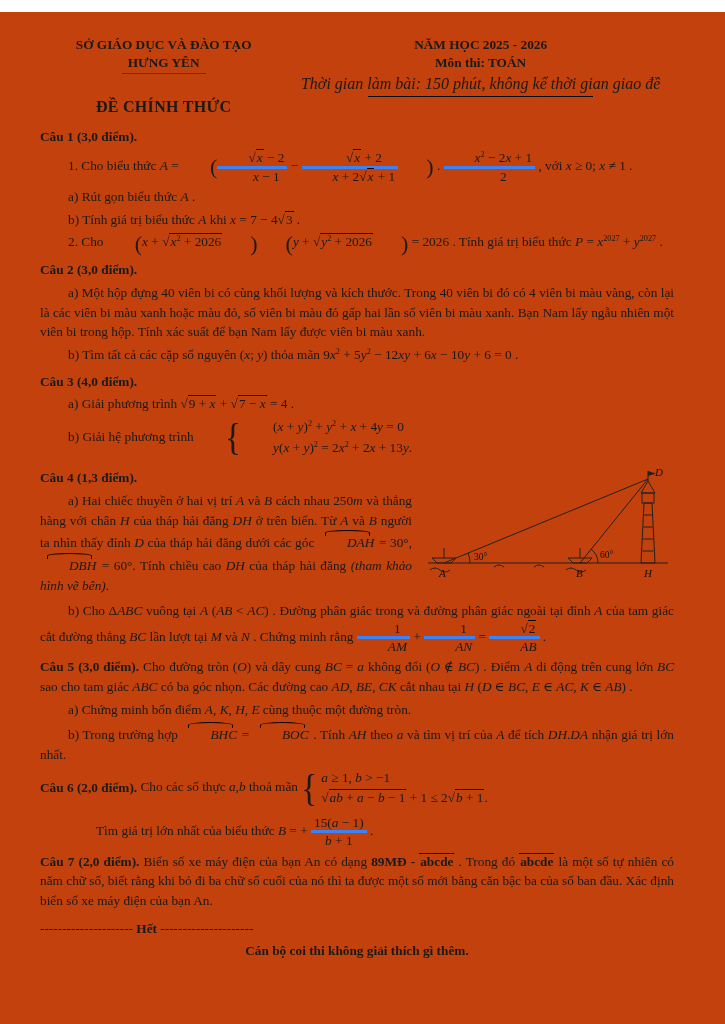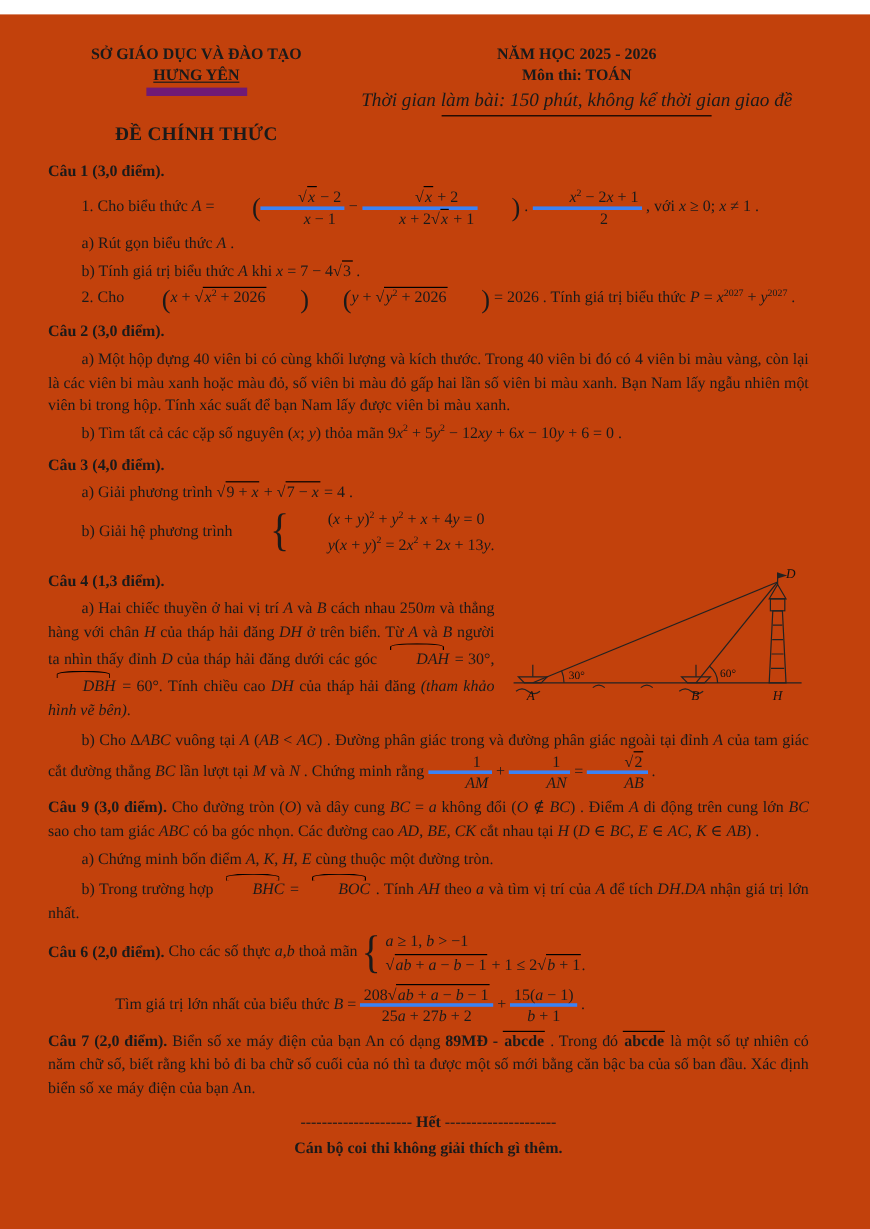--- a/index.html
+++ b/index.html
@@ -4,21 +4,21 @@
 <style>
   html,body{margin:0;padding:0;background:#ffffff;}
   .page{width:725px;min-height:1024px;margin:12px auto;background:#c2410c;color:#1a1a1a;
         font-family:"Liberation Serif","DejaVu Serif",serif;font-size:13.3px;line-height:1.48;
         padding:24px 51px 8px 40px;box-sizing:border-box;}
   
   .hdr{display:flex;}
   .hdr-left{width:39%;text-align:center;line-height:1.35;}
   .hdr-right{width:61%;text-align:center;line-height:1.35;}
   .b{font-weight:bold;}
-  .province{display:inline-block;border-bottom:7px solid #701a75;padding:0 6px 1px;text-decoration:underline;}
+  .province{display:inline-block;border-bottom:1px solid #701a75;padding:0 6px 1px;}
   .official{margin-top:22px;font-size:16px;letter-spacing:.3px;}
   .time{font-style:italic;font-size:16px;margin-top:1px;}
   .hdr-rule{width:225px;border-top:1px solid #000;margin:2px auto 0;height:0;}
   
   main{margin-top:10px;}
   p{margin:3px 0;}
   .qt{font-weight:bold;margin-top:7px;}
   .ind{text-indent:28px;}
   .just{text-align:justify;}
   .c6find{padding-left:56px;margin-top:6px;}
@@ -37,21 +37,21 @@
               border:1px solid #000;border-bottom:none;border-radius:100% 100% 0 0;}
   
   .c4wrap{overflow:hidden;}
   .fig-box{float:right;width:252px;margin:2px 0 2px 10px;}
   .fig{width:100%;height:auto;display:block;}
   .fig line,.fig path,.fig polygon,.fig rect{stroke:#222;stroke-width:1;fill:none;}
   .fig .solid{fill:#222;stroke:none;}
   .fig text{fill:#111;stroke:none;font-size:11px;font-style:italic;font-family:"Liberation Serif",serif;}
   .fig .ang{font-size:9.5px;font-style:normal;}
   
-  .het{text-align:center;margin-top:8px;}
+  .het{text-align:left;margin-top:8px;}
   .foot{text-align:center;font-weight:bold;margin:2px 0;}
 </style>
 </head>
 <body>
 
 <div class="page">
 
   <header class="hdr">
     <div class="hdr-left">
       <div class="b">SỞ GIÁO DỤC VÀ ĐÀO TẠO</div>
@@ -119,32 +119,32 @@
           <text x="154" y="114">B</text>
           <text x="222" y="114">H</text>
           <text x="233" y="13">D</text>
         </svg>
       </div>
       <p class="qt">Câu 4 (1,3 điểm).</p>
       <p class="just ind">a) Hai chiếc thuyền ở hai vị trí <i>A</i> và <i>B</i> cách nhau 250<i>m</i> và thẳng hàng với chân <i>H</i> của tháp hải đăng <i>DH</i> ở trên biển. Từ <i>A</i> và <i>B</i> người ta nhìn thấy đỉnh <i>D</i> của tháp hải đăng dưới các góc <span class="hat"><i>DAH</i></span> = 30°, <span class="hat"><i>DBH</i></span> = 60°. Tính chiều cao <i>DH</i> của tháp hải đăng <i>(tham khảo hình vẽ bên)</i>.</p>
     </div>
     <p class="just ind">b) Cho Δ<i>ABC</i> vuông tại <i>A</i> (<i>AB</i> &lt; <i>AC</i>) . Đường phân giác trong và đường phân giác ngoài tại đỉnh <i>A</i> của tam giác cắt đường thẳng <i>BC</i> lần lượt tại <i>M</i> và <i>N</i> . Chứng minh rằng <span class="f"><span class="n">1</span><span class="d"><i>AM</i></span></span> + <span class="f"><span class="n">1</span><span class="d"><i>AN</i></span></span> = <span class="f"><span class="n">√<span class="o">2</span></span><span class="d"><i>AB</i></span></span> .</p>
 
-    <p class="just"><b class="qt-inline">Câu 9 (3,0 điểm).</b> <span>Cho đường tròn (<i>O</i>) và dây cung <i>BC</i> = <i>a</i> không đổi (<i>O</i> ∉ <i>BC</i>) . Điểm <i>A</i> di động trên cung lớn <i>BC</i> sao cho tam giác <i>ABC</i> có ba góc nhọn. Các đường cao <i>AD</i>, <i>BE</i>, <i>CK</i> cắt nhau tại <i>H</i> (<i>D</i> ∈ <i>BC</i>, <i>E</i> ∈ <i>AC</i>, <i>K</i> ∈ <i>AB</i>) .</span></p>
+    <p class="just"><b class="qt-inline">Câu 5 (3,0 điểm).</b> <span>Cho đường tròn (<i>O</i>) và dây cung <i>BC</i> = <i>a</i> không đổi (<i>O</i> ∉ <i>BC</i>) . Điểm <i>A</i> di động trên cung lớn <i>BC</i> sao cho tam giác <i>ABC</i> có ba góc nhọn. Các đường cao <i>AD</i>, <i>BE</i>, <i>CK</i> cắt nhau tại <i>H</i> (<i>D</i> ∈ <i>BC</i>, <i>E</i> ∈ <i>AC</i>, <i>K</i> ∈ <i>AB</i>) .</span></p>
     <p class="ind">a) Chứng minh bốn điểm <i>A</i>, <i>K</i>, <i>H</i>, <i>E</i> cùng thuộc một đường tròn.</p>
     <p class="just ind">b) Trong trường hợp <span class="hat"><i>BHC</i></span> = <span class="hat"><i>BOC</i></span> . Tính <i>AH</i> theo <i>a</i> và tìm vị trí của <i>A</i> để tích <i>DH</i>.<i>DA</i> nhận giá trị lớn nhất.</p>
 
     <p class="just"><b class="qt-inline">Câu 6 (2,0 điểm).</b> <span>Cho các số thực <i>a</i>,<i>b</i> thoả mãn <span class="sys">
             <span class="br">{</span>
             <span class="eqs">
               <span class="row"><i>a</i> ≥ 1, <i>b</i> &gt; −1</span>
               <span class="row">√<span class="o"><i>ab</i> + <i>a</i> − <i>b</i> − 1</span> + 1 ≤ 2√<span class="o"><i>b</i> + 1</span>.</span>
             </span>
           </span></span></p>
-    <p class="c6find">Tìm giá trị lớn nhất của biểu thức <i>B</i> = <span class="f"><span class="n">208√<span class="o"><i>ab</i> + <i>a</i> − <i>b</i> − 1</span></span><span class="d">25<i>a</i> + 27<i>b</i> + 2</span></span> + <span class="f"><span class="n">15(<i>a</i> − 1)</span><span class="d"><i>b</i> + 1</span></span> .</p>
+    <p class="c6find">Tìm giá trị lớn nhất của biểu thức <i>B</i> =  + <span class="f"><span class="n">15(<i>a</i> − 1)</span><span class="d"><i>b</i> + 1</span></span> .</p>
 
     <p class="just"><b class="qt-inline">Câu 7 (2,0 điểm).</b> <span>Biển số xe máy điện của bạn An có dạng <b>89MĐ - <span class="o">abcde</span></b> . Trong đó <b><span class="o">abcde</span></b> là một số tự nhiên có năm chữ số, biết rằng khi bỏ đi ba chữ số cuối của nó thì ta được một số mới bằng căn bậc ba của số ban đầu. Xác định biển số xe máy điện của bạn An.</span></p>
 
     <p class="het">--------------------- <b>Hết</b> ---------------------</p>
     <p class="foot">Cán bộ coi thi không giải thích gì thêm.</p>
 
   </main>
 </div>
 
 </body></html>

